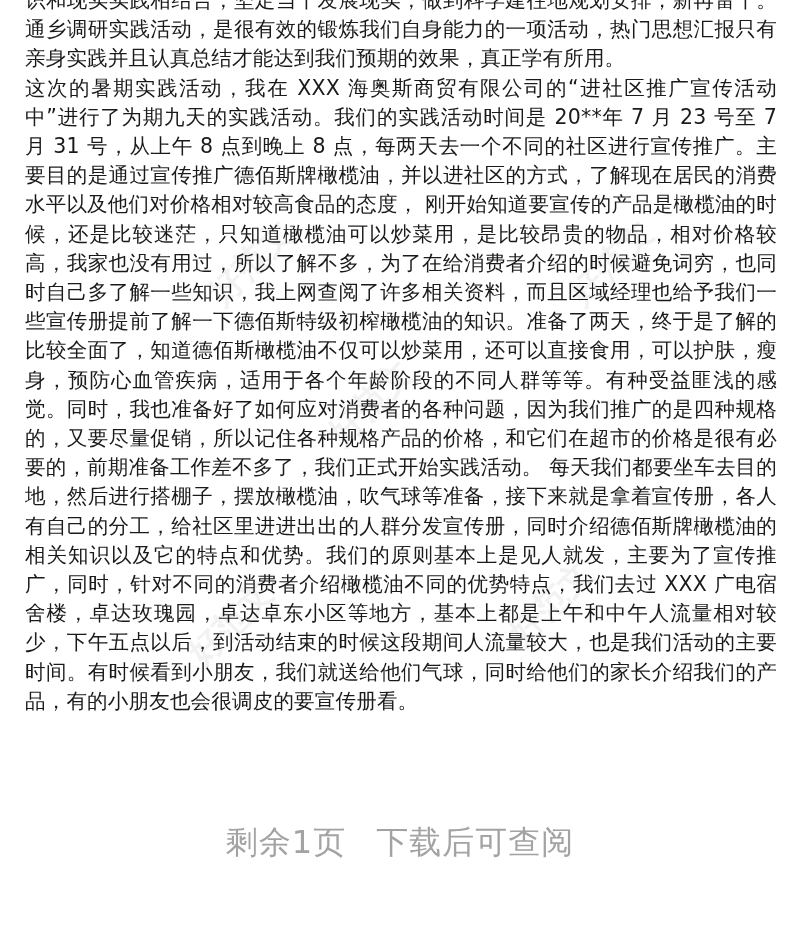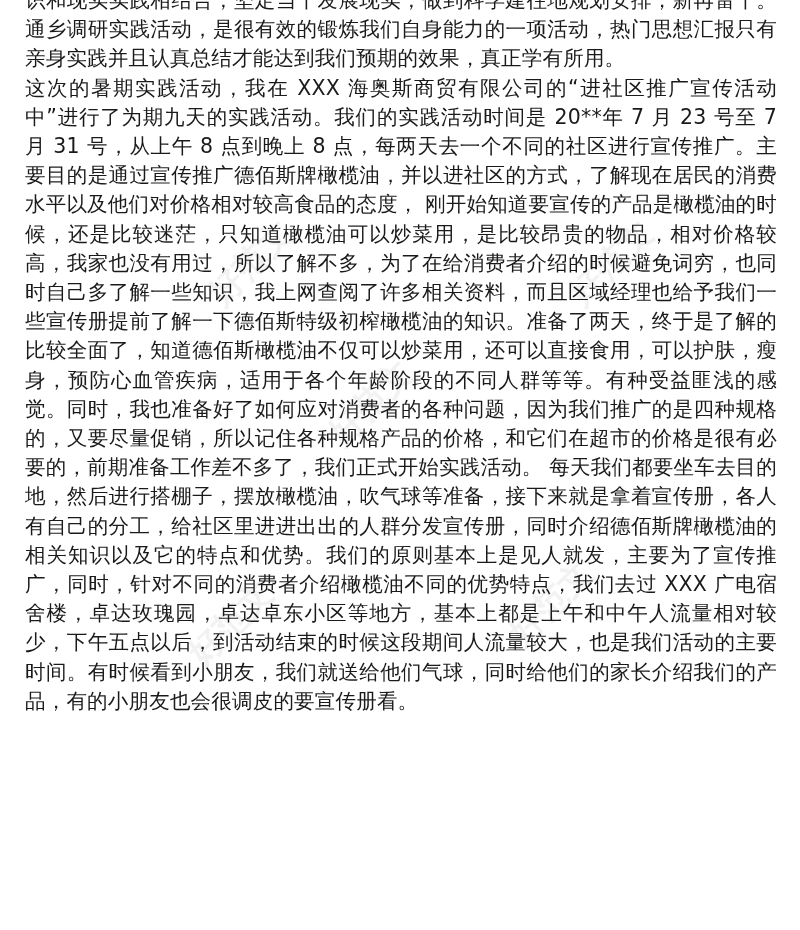--- a/index.html
+++ b/index.html
@@ -77,14 +77,17 @@
   <div class="watermark" style="left:320px; top:380px;">好范文</div>
 
   <div class="watermark" style="left:180px; top:600px;">好范文</div>
   <div class="watermark" style="left:500px; top:580px;">好范文</div>
 
   <div class="content">
     <p class="para">识和现实实践相结合，坚定当干发展现实，做到科学建往地规划安排，新再雷干。通乡调研实践活动，是很有效的锻炼我们自身能力的一项活动，热门思想汇报只有亲身实践并且认真总结才能达到我们预期的效果，真正学有所用。</p>
     <p class="para">这次的暑期实践活动，我在 XXX 海奥斯商贸有限公司的“进社区推广宣传活动中”进行了为期九天的实践活动。我们的实践活动时间是 20**年 7 月 23 号至 7 月 31 号，从上午 8 点到晚上 8 点，每两天去一个不同的社区进行宣传推广。主要目的是通过宣传推广德佰斯牌橄榄油，并以进社区的方式，了解现在居民的消费水平以及他们对价格相对较高食品的态度， 刚开始知道要宣传的产品是橄榄油的时候，还是比较迷茫，只知道橄榄油可以炒菜用，是比较昂贵的物品，相对价格较高，我家也没有用过，所以了解不多，为了在给消费者介绍的时候避免词穷，也同时自己多了解一些知识，我上网查阅了许多相关资料，而且区域经理也给予我们一些宣传册提前了解一下德佰斯特级初榨橄榄油的知识。准备了两天，终于是了解的比较全面了，知道德佰斯橄榄油不仅可以炒菜用，还可以直接食用，可以护肤，瘦身，预防心血管疾病，适用于各个年龄阶段的不同人群等等。有种受益匪浅的感觉。同时，我也准备好了如何应对消费者的各种问题，因为我们推广的是四种规格的，又要尽量促销，所以记住各种规格产品的价格，和它们在超市的价格是很有必要的，前期准备工作差不多了，我们正式开始实践活动。 每天我们都要坐车去目的地，然后进行搭棚子，摆放橄榄油，吹气球等准备，接下来就是拿着宣传册，各人有自己的分工，给社区里进进出出的人群分发宣传册，同时介绍德佰斯牌橄榄油的相关知识以及它的特点和优势。我们的原则基本上是见人就发，主要为了宣传推广，同时，针对不同的消费者介绍橄榄油不同的优势特点，我们去过 XXX 广电宿舍楼，卓达玫瑰园，卓达卓东小区等地方，基本上都是上午和中午人流量相对较少，下午五点以后，到活动结束的时候这段期间人流量较大，也是我们活动的主要时间。有时候看到小朋友，我们就送给他们气球，同时给他们的家长介绍我们的产品，有的小朋友也会很调皮的要宣传册看。</p>
   </div>
 
+  <div class="remain-banner">
+    <span>剩余1页</span><span class="gap"></span><span>下载后可查阅</span>
+  </div>
 
 </div>
 
 </body></html>

